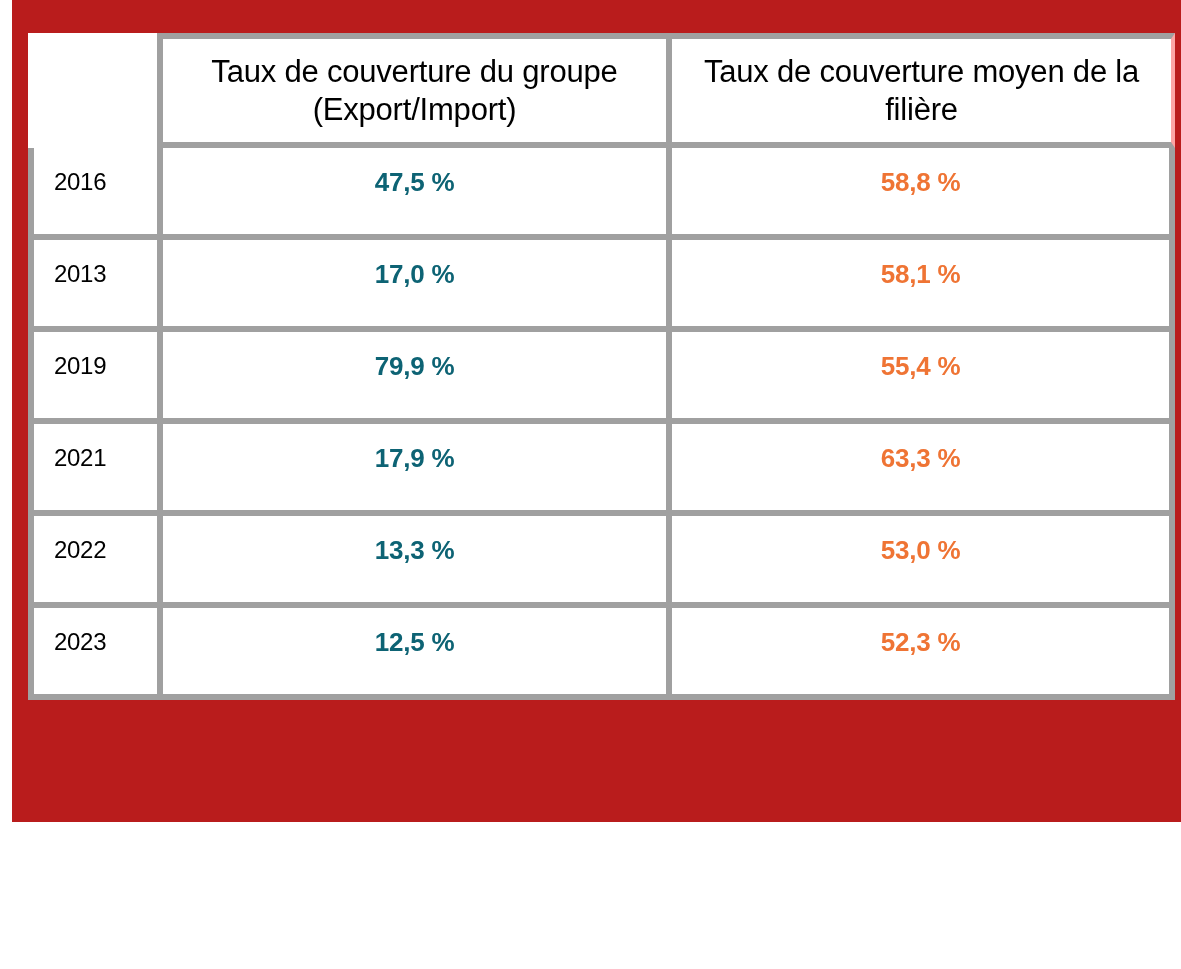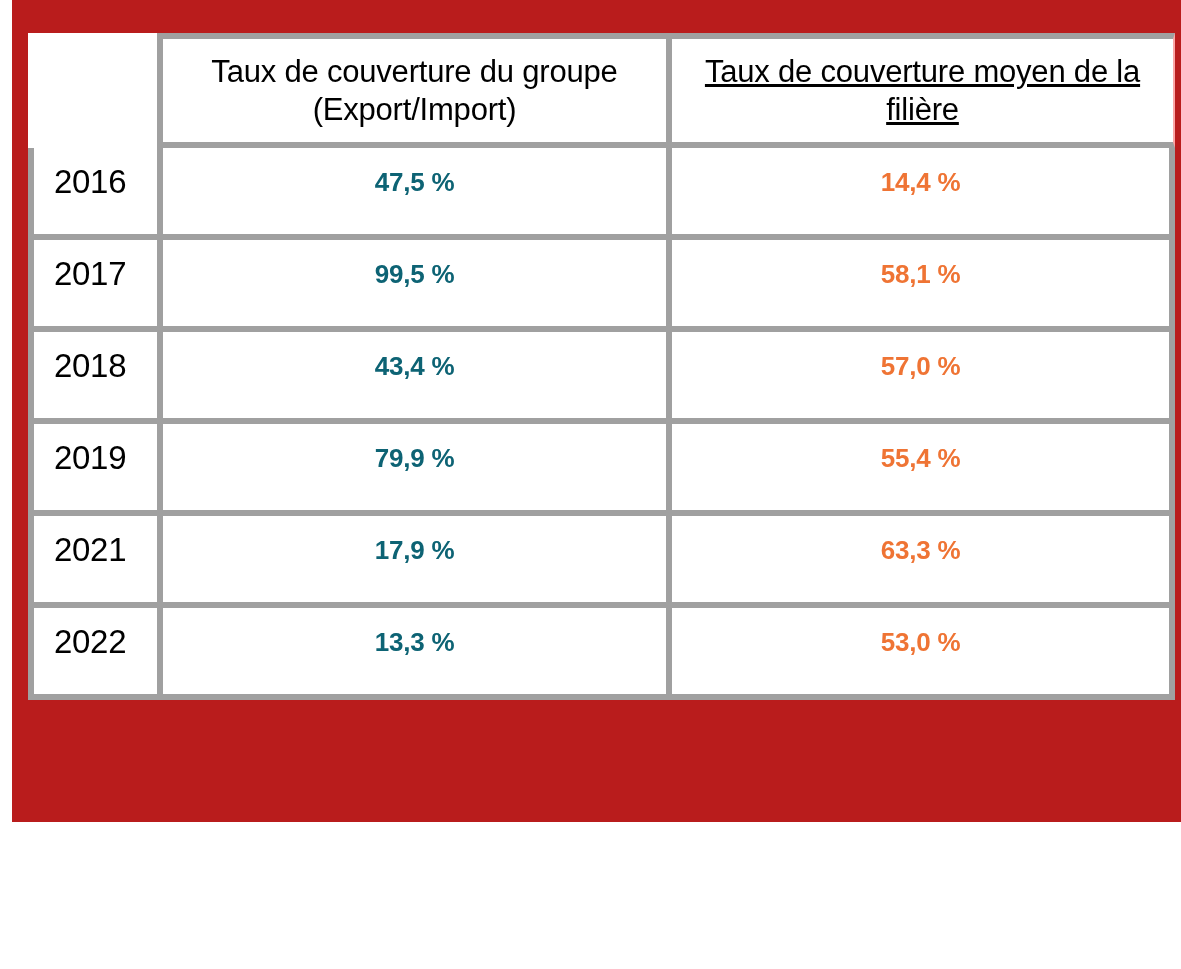--- a/index.html
+++ b/index.html
@@ -59,40 +59,39 @@
     font-weight: 400;
     font-size: 31px;
     line-height: 1.22;
     color: #000000;
     text-align: center;
     vertical-align: middle;
     padding: 0 10px;
     letter-spacing: -0.2px;
   }
   th.header-cell.last {
-    border-right: 2px solid #fca5a5;
-    text-decoration: underline;
+    border-right: 4px solid #fca5a5;
   }
 
   
   tbody td {
     height: 92px;
     box-sizing: border-box;
     padding: 0;
     background: #ffffff;
     border-bottom: 6px solid #a0a0a0;
     border-left: 6px solid #a0a0a0;
     vertical-align: middle;
   }
   tbody td.cell-sector {
     border-right: 6px solid #a0a0a0;
   }
 
   td.cell-year {
-    font-size: 33px;
+    font-size: 24px;
     font-weight: 400;
     color: #000000;
     text-align: left;
     padding-left: 20px;
     letter-spacing: -0.3px;
   }
 
   td.cell-value {
     text-align: center;
     font-size: 26px;
@@ -134,51 +133,51 @@
         <th class="header-cell">Taux de couverture du groupe (Export/Import)</th>
         <th class="header-cell last">Taux de couverture moyen de la filière</th>
       </tr>
     </thead>
 
     <tbody>
 
       <tr>
         <td class="cell-year"><span class="year-text">2016</span></td>
         <td class="cell-value cell-group"><span class="value-text val-group">47,5 %</span></td>
-        <td class="cell-value cell-sector"><span class="value-text val-sector">14,4 %</span></td>
+        <td class="cell-value cell-sector"><span class="value-text val-sector">58,8 %</span></td>
       </tr>
 
       <tr>
-        <td class="cell-year"><span class="year-text">2017</span></td>
-        <td class="cell-value cell-group"><span class="value-text val-group">99,5 %</span></td>
+        <td class="cell-year"><span class="year-text">2013</span></td>
+        <td class="cell-value cell-group"><span class="value-text val-group">17,0 %</span></td>
         <td class="cell-value cell-sector"><span class="value-text val-sector">58,1 %</span></td>
       </tr>
 
-      <tr>
-        <td class="cell-year"><span class="year-text">2018</span></td>
-        <td class="cell-value cell-group"><span class="value-text val-group">43,4 %</span></td>
-        <td class="cell-value cell-sector"><span class="value-text val-sector">57,0 %</span></td>
-      </tr>
 
       <tr>
         <td class="cell-year"><span class="year-text">2019</span></td>
         <td class="cell-value cell-group"><span class="value-text val-group">79,9 %</span></td>
         <td class="cell-value cell-sector"><span class="value-text val-sector">55,4 %</span></td>
       </tr>
 
 
       <tr>
         <td class="cell-year"><span class="year-text">2021</span></td>
         <td class="cell-value cell-group"><span class="value-text val-group">17,9 %</span></td>
         <td class="cell-value cell-sector"><span class="value-text val-sector">63,3 %</span></td>
       </tr>
 
       <tr>
         <td class="cell-year"><span class="year-text">2022</span></td>
         <td class="cell-value cell-group"><span class="value-text val-group">13,3 %</span></td>
         <td class="cell-value cell-sector"><span class="value-text val-sector">53,0 %</span></td>
       </tr>
 
+      <tr>
+        <td class="cell-year"><span class="year-text">2023</span></td>
+        <td class="cell-value cell-group"><span class="value-text val-group">12,5 %</span></td>
+        <td class="cell-value cell-sector"><span class="value-text val-sector">52,3 %</span></td>
+      </tr>
 
     </tbody>
   </table>
 
 </div>
 
 </body></html>

